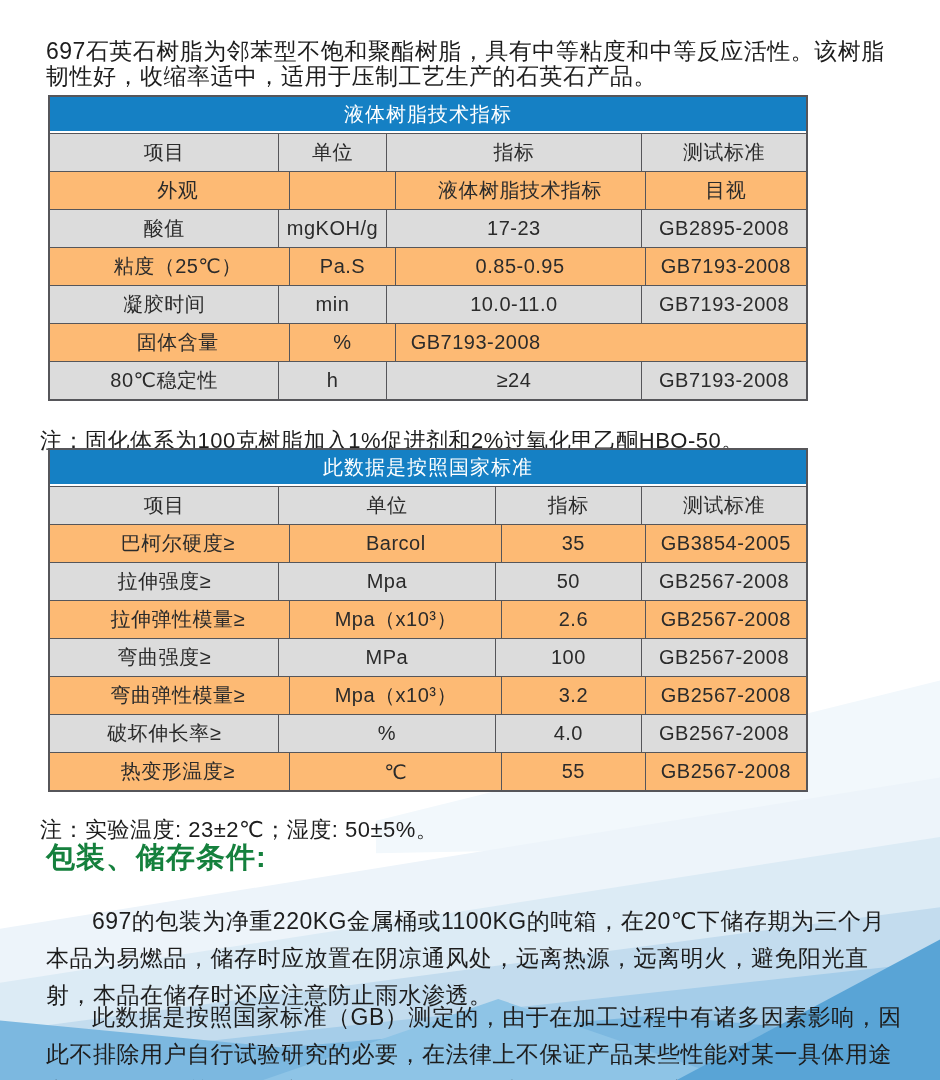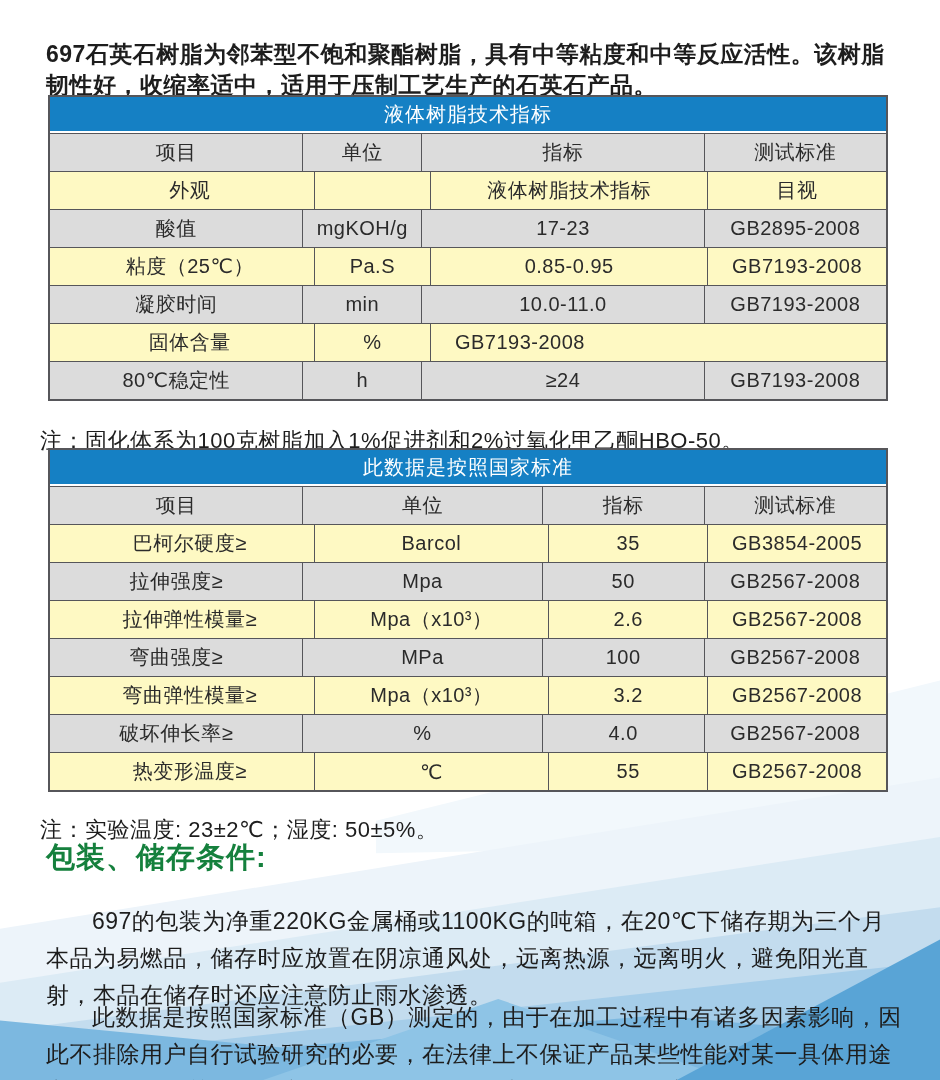--- a/index.html
+++ b/index.html
@@ -16,54 +16,54 @@
   .f2{background:#dcebf5; clip-path:polygon(0 91%, 100% 77.5%, 100% 100%, 0 100%);}
   .f3{background:#c3dcee; clip-path:polygon(0 95.5%, 100% 84%, 100% 100%, 0 100%);}
   .f4{background:#a5cde9; clip-path:polygon(0 98.5%, 100% 89%, 100% 100%, 0 100%);}
   .f5{background:#7cb8e0; clip-path:polygon(0 94.5%, 30% 97%, 70% 94%, 100% 96.5%, 100% 100%, 0 100%);}
   .f6{background:#8ec4e6; clip-path:polygon(28% 100%, 53% 92.5%, 78% 100%);}
   .f7{background:#59a4d6; clip-path:polygon(100% 87%, 100% 100%, 72% 100%);}
 
   
   .intro{
     position:absolute; left:46px; top:16px; width:860px;
-    font-size:23px; line-height:31px; letter-spacing:0.5px;font-weight:bold;
+    font-size:23px; line-height:25px; letter-spacing:0.5px;
   }
   .note{
     position:absolute; left:40px; width:880px;
     font-size:22px; letter-spacing:0.5px;
   }
   .note1{top:404px;}
   .note2{top:793px;}
   .storage-title{
     position:absolute; left:46px; top:838px;
     font-size:29px; font-weight:bold; color:#15803d; letter-spacing:1px;
   }
   .para{
     position:absolute; left:46px; width:858px;
     font-size:23px; line-height:37px; text-indent:2em; letter-spacing:0.5px;
   }
   .para1{top:880px;}
   .para2{top:976px;}
 
   
   .tbl{
-    position:absolute; left:48px; width:840px;
+    position:absolute; left:48px; width:760px;
     border:2px solid #56565a; box-sizing:border-box; background:#ffffff;
   }
   .tbl1{top:95px;}
   .tbl2{top:448px;}
   .tbl-title{
     height:34px; background:#1580c4; border-bottom:2px solid #ffffff;
     color:#ffffff; font-size:20px; letter-spacing:1px;
     display:flex; align-items:center; justify-content:center;
   }
   .trow{display:flex; height:38px; box-sizing:border-box; border-top:1px solid #56565a;}
   .trow.hdr, .trow.shade{background:#dcdcdc;text-align:right;}
-  .trow.plain{background:#fef9c3;padding-left:16px;}
+  .trow.plain{background:#fdba74;padding-left:16px;}
   .tcell{
     box-sizing:border-box; border-left:1px solid #56565a;
     display:flex; align-items:center; justify-content:center;
     font-size:20px; color:#2b2b2b; letter-spacing:0.5px; overflow:hidden;
   }
   .tcell:first-child{border-left:none;}
   .tbl1 .c0{width:30.2%;} .tbl1 .c1{width:14.2%;} .tbl1 .c2{width:33.8%;} .tbl1 .c3{width:21.8%;}
   .tbl2 .c0{width:30.2%;} .tbl2 .c1{width:28.6%;} .tbl2 .c2{width:19.4%;} .tbl2 .c3{width:21.8%;}
 </style>
 </head>

